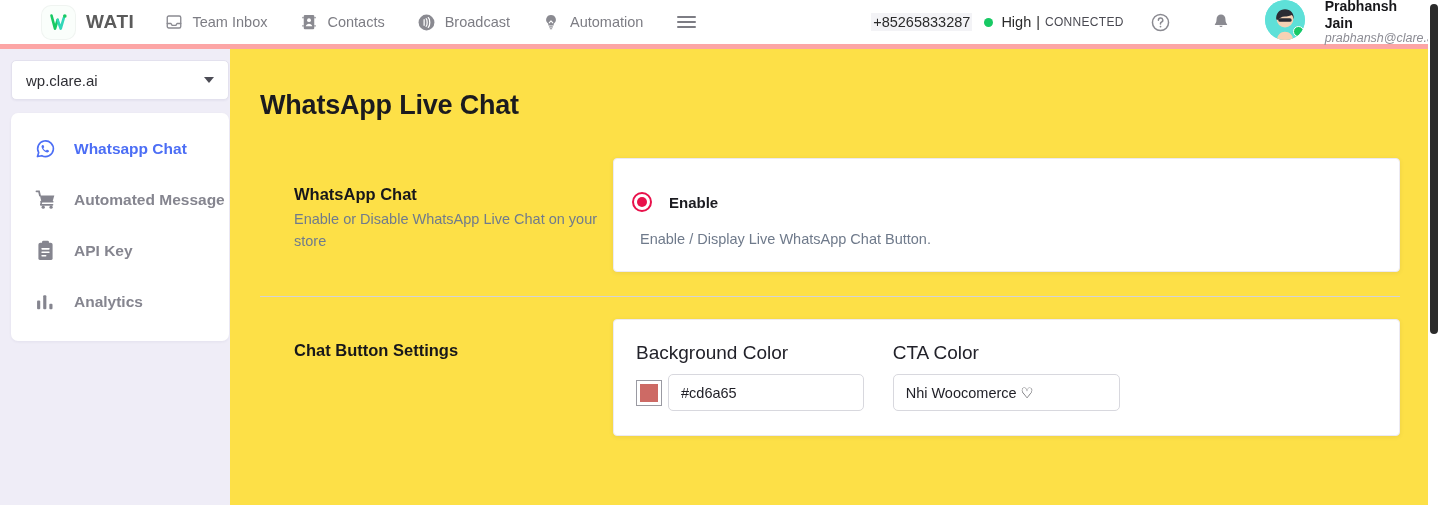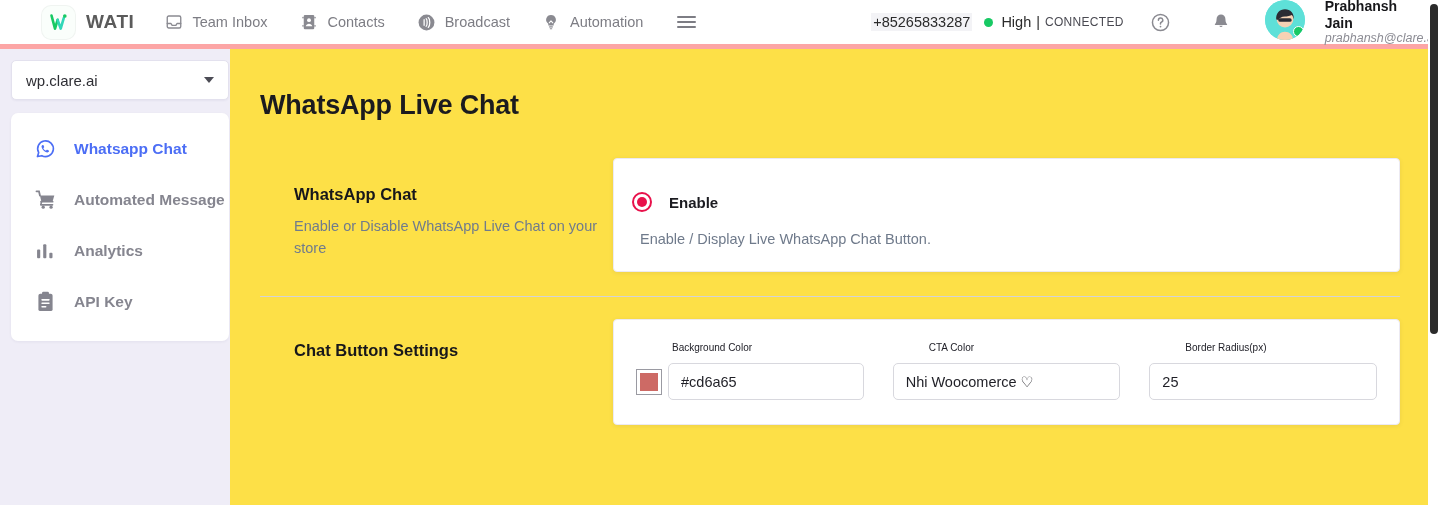--- a/index.html
+++ b/index.html
@@ -132,21 +132,21 @@
     letter-spacing: -.2px;
   }
 
   .section {
     display: flex; align-items: flex-start;
     margin-top: 37px; padding: 0 30px 0 30px;
   }
   .section-left { width: 353px; flex: 0 0 353px; padding-left: 34px; padding-top: 27px; }
   .section-title { font-size: 16.5px; font-weight: bold; color: #17171b; }
   .section-desc {
-    margin-top: 12px;
+    margin-top: 5px;
     font-size: 14.5px; color: #707b8c; line-height: 1.5;
   }
 
   .panel {
     flex: 1;
     background: #ffffff;
     border: 1px solid #eceaf2;
     border-radius: 4px;
     box-shadow: 0 1px 5px rgba(30,20,70,.07);
     padding: 26px 22px 24px 18px;
@@ -186,21 +186,21 @@
 
   
   .form-grid {
     display: grid;
     grid-template-columns: 1fr 1fr 1fr;
     column-gap: 29px;
     row-gap: 0;
   }
   .field { padding-top: 0; }
   .field-label {
-    font-size: 10px; color: #22222a; margin-bottom: 10px; margin-left: 36px;
+    font-size: 19px; color: #22222a; margin-bottom: 10px;
   }
   .field-input {
     height: 37px;
     border: 1px solid #d8d8de;
     border-radius: 5px;
     background: #fff;
     display: flex; align-items: center;
     font-size: 14.5px; color: #1f1f26;
     padding: 0 12px;
     cursor: text;
@@ -371,39 +371,39 @@
           <circle cx="9.6" cy="20" r="1.7" fill="#85858f"></circle>
           <circle cx="17.8" cy="20" r="1.7" fill="#85858f"></circle>
         </svg>
       </span>
       <span class="side-label">Automated Message</span>
     </div>
 
     <div class="nav-row">
       <span class="side-ico">
         <svg width="23" height="23" viewBox="0 0 24 24">
-          <rect x="3.2" y="11" width="3.3" height="9" rx="1" fill="#85858f"></rect>
-          <rect x="9.6" y="5.4" width="3.3" height="14.6" rx="1" fill="#85858f"></rect>
-          <rect x="16" y="14.4" width="3.3" height="5.6" rx="1" fill="#85858f"></rect>
-        </svg>
-      </span>
-      <span class="side-label">Analytics</span>
-    </div>
-
-    <div class="nav-row">
-      <span class="side-ico">
-        <svg width="23" height="23" viewBox="0 0 24 24">
           <rect x="4.6" y="4" width="14.8" height="18" rx="2" fill="#85858f"></rect>
           <rect x="8.4" y="1.8" width="7.2" height="4" rx="1.4" fill="#85858f"></rect>
           <rect x="7.6" y="9.4" width="8.8" height="1.7" rx=".8" fill="#ffffff"></rect>
           <rect x="7.6" y="13" width="8.8" height="1.7" rx=".8" fill="#ffffff"></rect>
           <rect x="7.6" y="16.6" width="5.4" height="1.7" rx=".8" fill="#ffffff"></rect>
         </svg>
       </span>
       <span class="side-label">API Key</span>
+    </div>
+
+    <div class="nav-row">
+      <span class="side-ico">
+        <svg width="23" height="23" viewBox="0 0 24 24">
+          <rect x="3.2" y="11" width="3.3" height="9" rx="1" fill="#85858f"></rect>
+          <rect x="9.6" y="5.4" width="3.3" height="14.6" rx="1" fill="#85858f"></rect>
+          <rect x="16" y="14.4" width="3.3" height="5.6" rx="1" fill="#85858f"></rect>
+        </svg>
+      </span>
+      <span class="side-label">Analytics</span>
     </div>
   </div>
 </div>
 
 <div class="main">
 
   <h1 class="page-title">WhatsApp Live Chat</h1>
 
   <div class="section">
     <div class="section-left">
@@ -443,24 +443,20 @@
             </span>
             <div class="field-input">#cd6a65</div>
           </div>
         </div>
 
         <div class="field">
           <div class="field-label">CTA Color</div>
           <div class="field-input">Nhi Woocomerce ♡</div>
         </div>
 
-        <div class="field">
-          <div class="field-label">Border Radius(px)</div>
-          <div class="field-input">25</div>
-        </div>
 
       </div>
     </div>
   </div>
 </div>
 
 <div class="vscroll-track"></div>
 <div class="vscroll-thumb"></div>
 
 </body></html>

